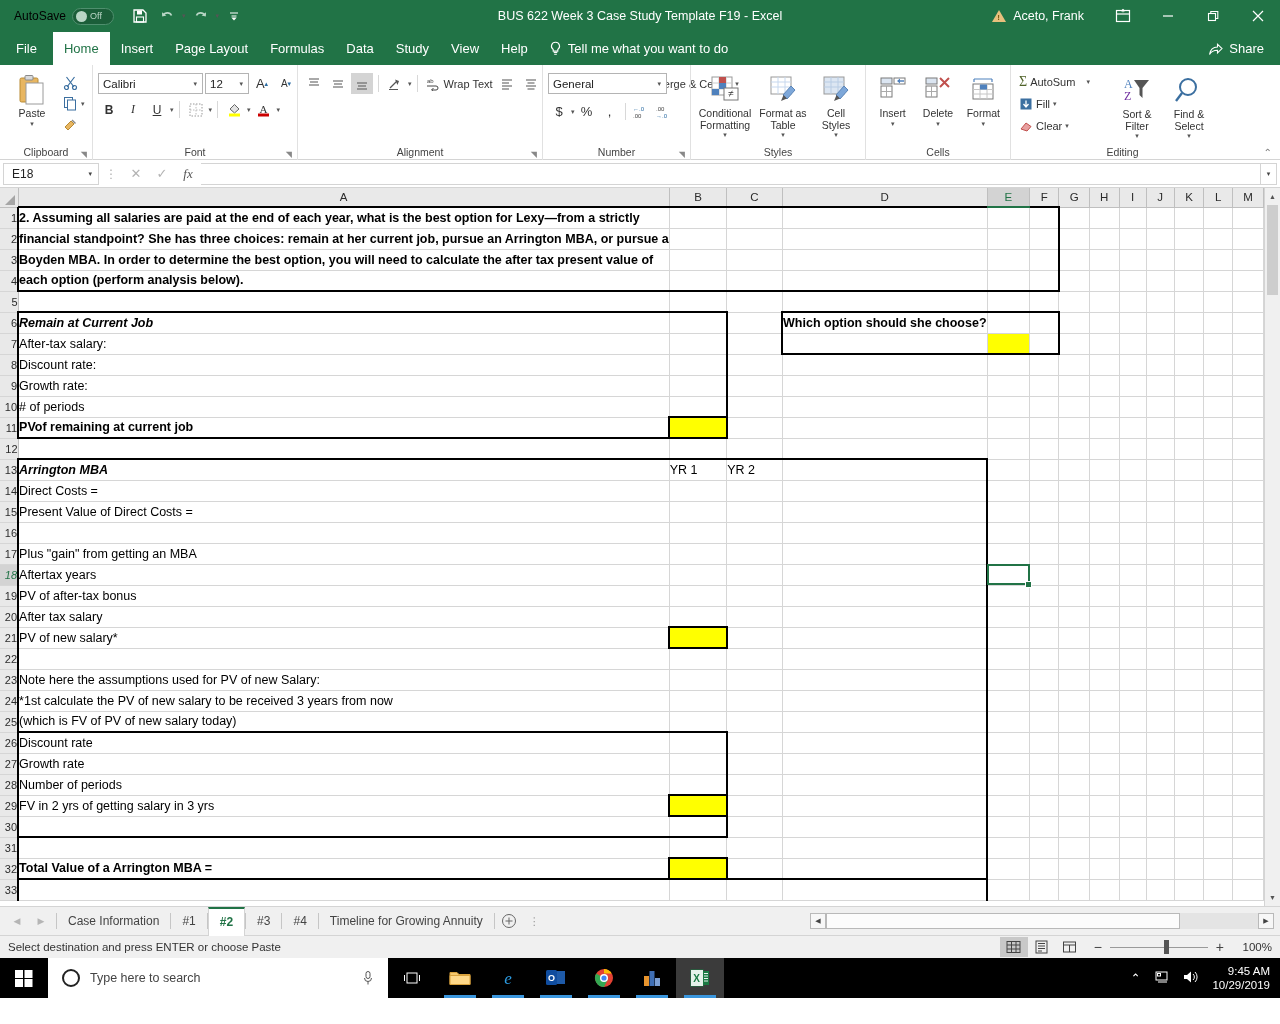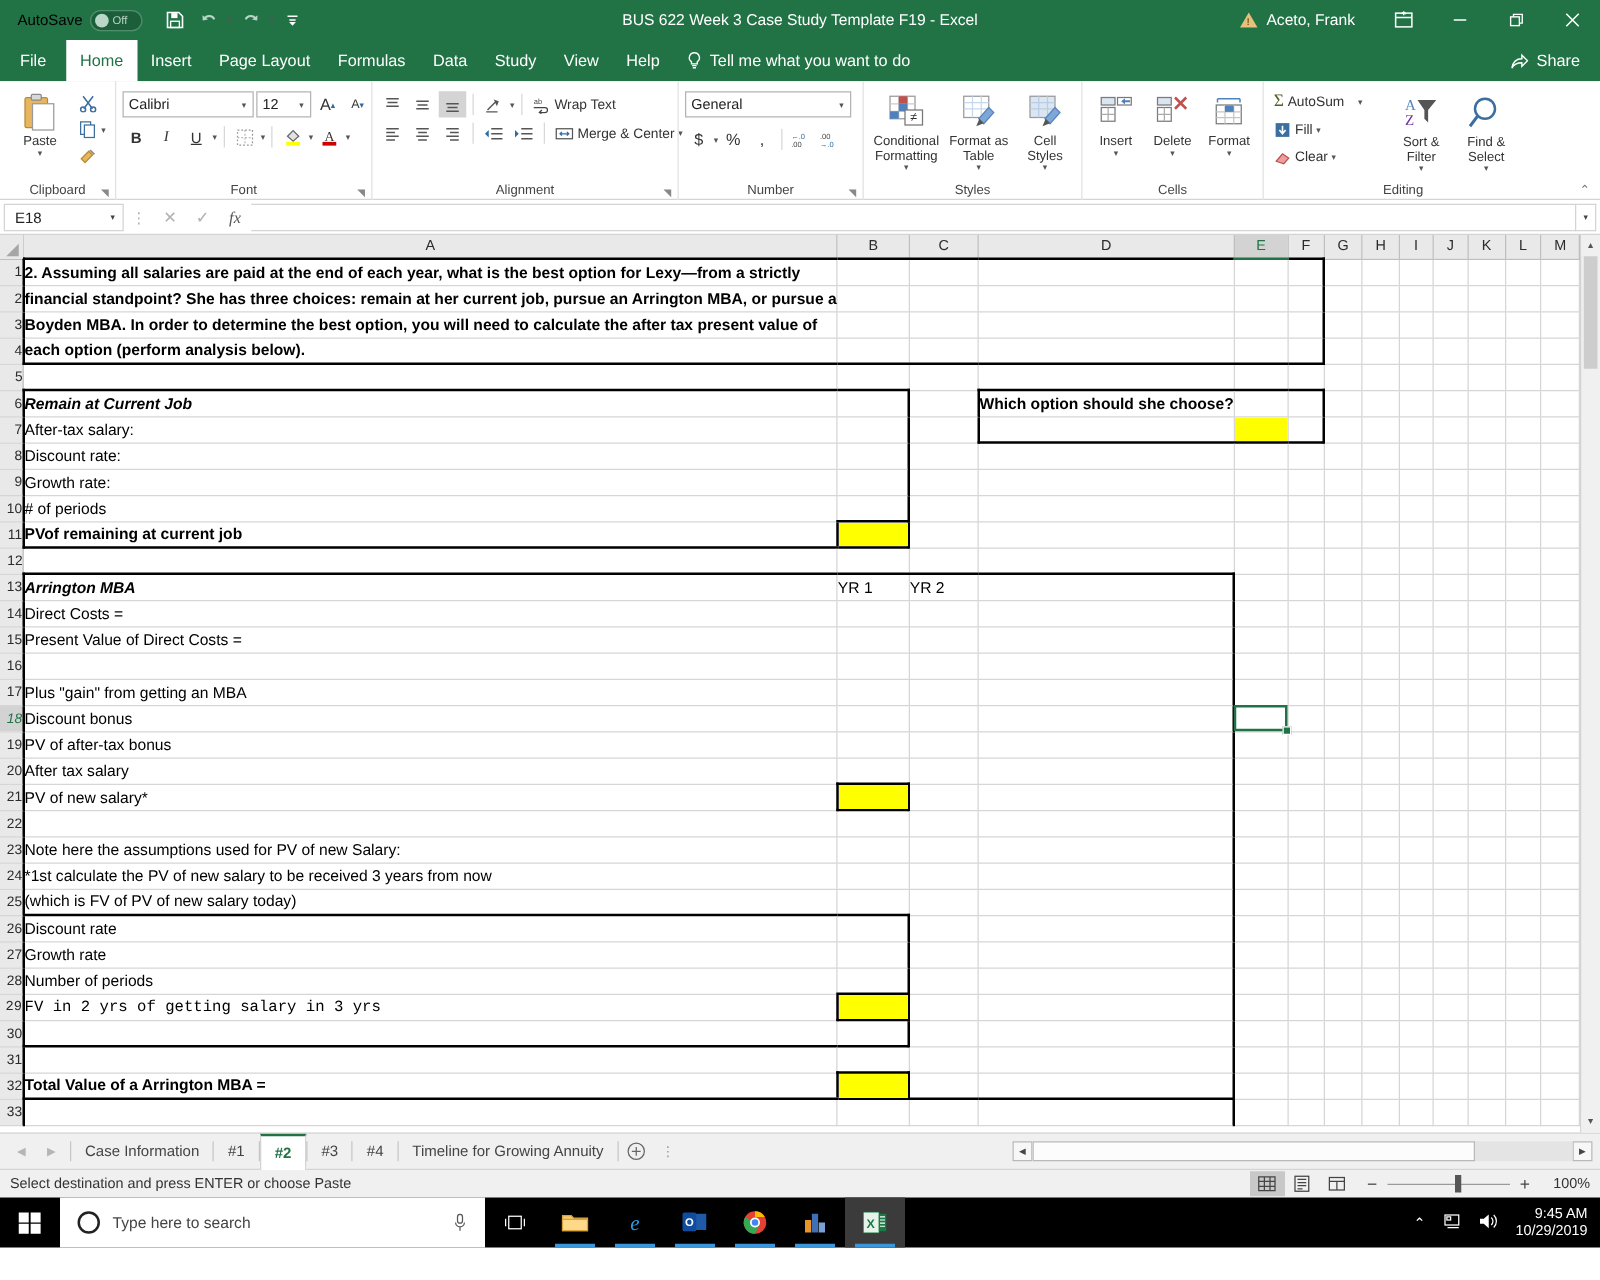--- a/index.html
+++ b/index.html
@@ -401,21 +401,21 @@
         <span class="caretsm">▾</span>
       </div>
     </div>
     <div class="rglabel">
       <span>Font</span>
       <span class="dialog-launcher">◥</span>
     </div>
   </div>
 
   <div class="rgroup" style="width:245px">
-    <div class="rgbody" style="flex-direction:column;gap:0;padding-top:4px">
+    <div class="rgbody" style="gap:0;padding-top:4px">
       <div class="ctrl-row">
         <span class="ico-btn">
           <svg width="14" height="14" viewBox="0 0 14 14">
               <path d="M2 2h10M3 5h8M2 8h10" stroke="#555" stroke-width="1.2"></path>
             </svg>
           </span>
         <span class="ico-btn">
           <svg width="14" height="14" viewBox="0 0 14 14">
               <path d="M2 4h10M3 7h8M2 10h10" stroke="#555" stroke-width="1.2"></path>
             </svg>
@@ -486,21 +486,21 @@
     </div>
     <div class="rglabel">
       <span>Alignment</span>
       <span class="dialog-launcher">◥</span>
     </div>
   </div>
 
   <div class="rgroup" style="width:148px">
     <div class="rgbody" style="flex-direction:column;gap:5px;padding-top:4px">
       <div class="ctrl-row">
-        <span class="combo" style="width:133px">
+        <span class="combo" style="width:119px">
           <span>General</span>
             <span class="caret">▾</span>
         </span>
       </div>
       <div class="ctrl-row" style="gap:1px">
         <span class="ico-btn" style="font-size:13px">$</span>
         <span class="caretsm">▾</span>
         <span class="ico-btn" style="font-size:13px">%</span>
         <span class="ico-btn" style="font-size:13px">,</span>
         <span class="sep-v"></span>
@@ -990,21 +990,21 @@
             <td class="cell"></td>
             <td class="cell"></td>
             <td class="cell"></td>
             <td class="cell"></td>
             <td class="cell"></td>
             <td class="cell"></td>
             <td class="cell"></td>
           </tr>
           <tr style="height: 21px;">
             <td class="rowhead sel">18</td>
-            <td class="cell b-l"><span>Discount bonus</span></td>
+            <td class="cell b-l"><span>Aftertax years</span></td>
             <td class="cell"></td>
             <td class="cell"></td>
             <td class="cell b-r"></td>
             <td class="cell selcell"></td>
             <td class="cell"></td>
             <td class="cell"></td>
             <td class="cell"></td>
             <td class="cell"></td>
             <td class="cell"></td>
             <td class="cell"></td>
@@ -1164,21 +1164,21 @@
             <td class="cell"></td>
             <td class="cell"></td>
             <td class="cell"></td>
             <td class="cell"></td>
             <td class="cell"></td>
             <td class="cell"></td>
             <td class="cell"></td>
             <td class="cell"></td>
             <td class="cell"></td>
           </tr>
-          <tr style="height: 21px; font-family: Liberation Mono, monospace;">
+          <tr style="height: 21px;">
             <td class="rowhead">29</td>
             <td class="cell b-l"><span>FV in 2 yrs of getting salary in 3 yrs</span></td>
             <td class="cell b-t b-b b-l b-r yellow"></td>
             <td class="cell"></td>
             <td class="cell b-r"></td>
             <td class="cell"></td>
             <td class="cell"></td>
             <td class="cell"></td>
             <td class="cell"></td>
             <td class="cell"></td>

